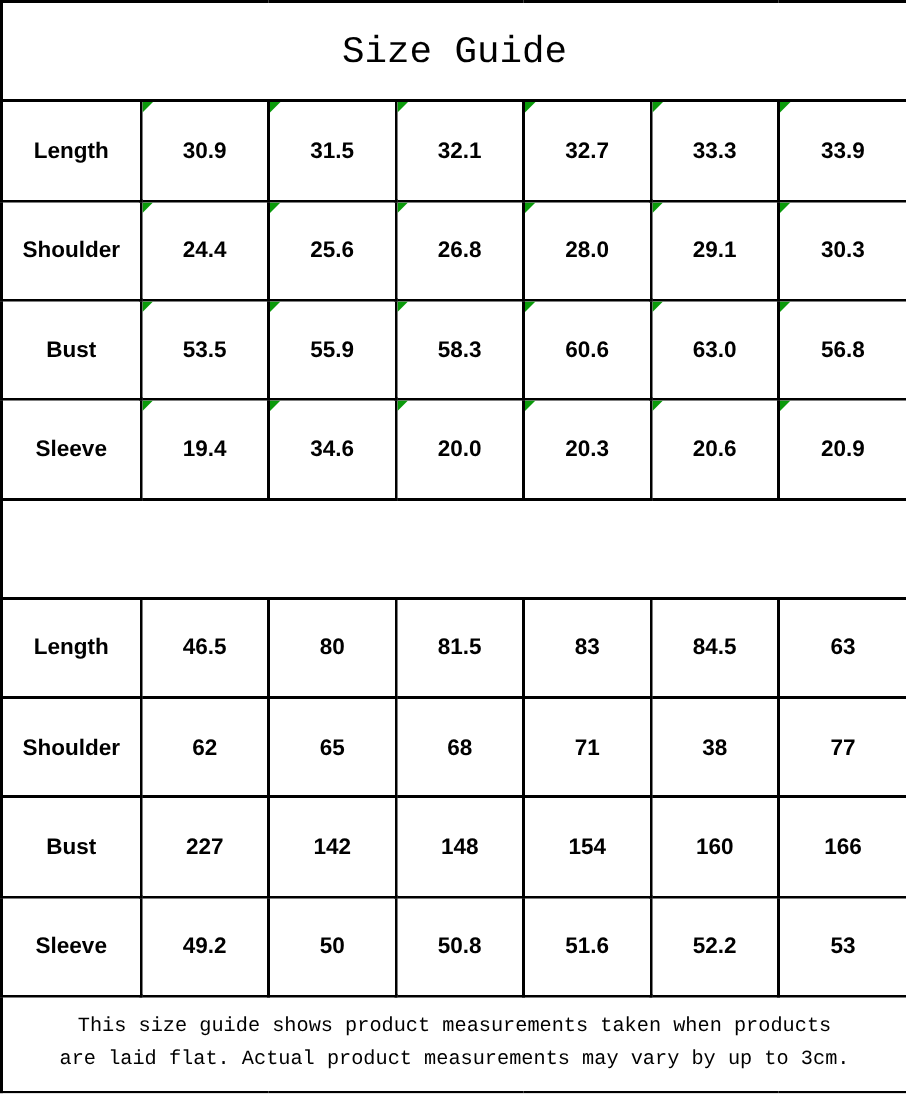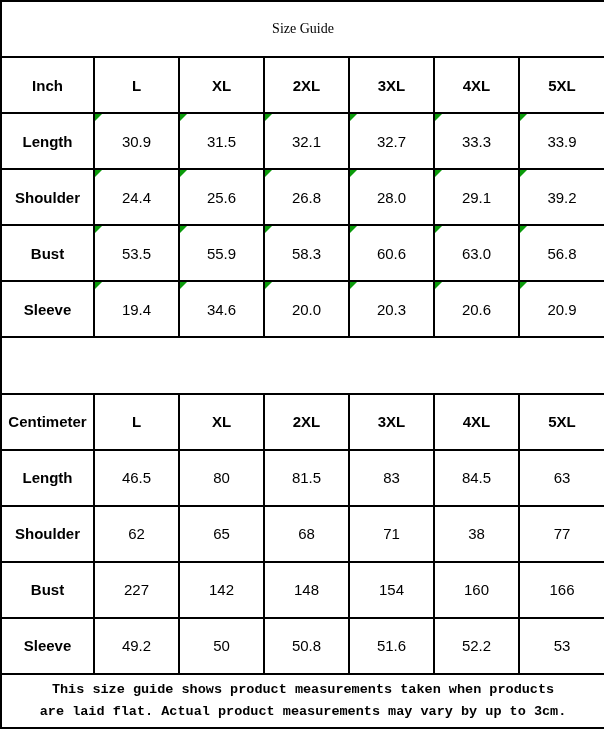--- a/index.html
+++ b/index.html
@@ -23,45 +23,45 @@
     border: 2px solid #000000;
     text-align: center;
     vertical-align: middle;
     padding: 0;
     color: #000000;
     background: #ffffff;
     position: relative;
     overflow: hidden;
   }
   td.title-cell {
-    font-family: Liberation Serif, serif;
-    font-size: 14px;
+    font-family: Liberation Mono, monospace;
+    font-size: 25px;
     font-weight: 400;
     letter-spacing: 0px;
     height: 54px;
   }
   td.unit-cell, td.size-cell, td.label-cell {
     font-family: "Liberation Sans", sans-serif;
     font-size: 15px;
     font-weight: 700;
     height: 54px;
   }
   td.value-cell {
     font-family: "Liberation Sans", sans-serif;
     font-size: 15px;
-    font-weight: 400;
+    font-weight: 700;
     height: 54px;
   }
   td.spacer-cell {
     height: 54px;
   }
   td.footnote-cell {
     font-family: "Liberation Mono", monospace;
     font-size: 13.5px;
-    font-weight: 700;
+    font-weight: 400;
     line-height: 22px;
     height: 52px;
   }
   .corner-marker {
     position: absolute;
     top: 0;
     left: 0;
     width: 0;
     height: 0;
     border-top: 7px solid #0a9a0a;
@@ -84,45 +84,36 @@
     </colgroup>
 
     <tbody>
       <tr>
         <td class="title-cell" colspan="7">Size Guide</td>
       </tr>
     </tbody>
 
     <tbody>
         <tr>
-          <td class="unit-cell">Inch</td>
-          <td class="size-cell">L</td>
-          <td class="size-cell">XL</td>
-          <td class="size-cell">2XL</td>
-          <td class="size-cell">3XL</td>
-          <td class="size-cell">4XL</td>
-          <td class="size-cell">5XL</td>
-        </tr>
-        <tr>
           <td class="label-cell">Length</td>
           <td class="value-cell"><span class="corner-marker"></span><span>30.9</span></td>
           <td class="value-cell"><span class="corner-marker"></span><span>31.5</span></td>
           <td class="value-cell"><span class="corner-marker"></span><span>32.1</span></td>
           <td class="value-cell"><span class="corner-marker"></span><span>32.7</span></td>
           <td class="value-cell"><span class="corner-marker"></span><span>33.3</span></td>
           <td class="value-cell"><span class="corner-marker"></span><span>33.9</span></td>
         </tr>
         <tr>
           <td class="label-cell">Shoulder</td>
           <td class="value-cell"><span class="corner-marker"></span><span>24.4</span></td>
           <td class="value-cell"><span class="corner-marker"></span><span>25.6</span></td>
           <td class="value-cell"><span class="corner-marker"></span><span>26.8</span></td>
           <td class="value-cell"><span class="corner-marker"></span><span>28.0</span></td>
           <td class="value-cell"><span class="corner-marker"></span><span>29.1</span></td>
-          <td class="value-cell"><span class="corner-marker"></span><span>39.2</span></td>
+          <td class="value-cell"><span class="corner-marker"></span><span>30.3</span></td>
         </tr>
         <tr>
           <td class="label-cell">Bust</td>
           <td class="value-cell"><span class="corner-marker"></span><span>53.5</span></td>
           <td class="value-cell"><span class="corner-marker"></span><span>55.9</span></td>
           <td class="value-cell"><span class="corner-marker"></span><span>58.3</span></td>
           <td class="value-cell"><span class="corner-marker"></span><span>60.6</span></td>
           <td class="value-cell"><span class="corner-marker"></span><span>63.0</span></td>
           <td class="value-cell"><span class="corner-marker"></span><span>56.8</span></td>
         </tr>
@@ -137,29 +128,20 @@
         </tr>
       </tbody>
 
     <tbody>
       <tr>
         <td class="spacer-cell" colspan="7"></td>
       </tr>
     </tbody>
 
     <tbody>
-        <tr>
-          <td class="unit-cell">Centimeter</td>
-          <td class="size-cell">L</td>
-          <td class="size-cell">XL</td>
-          <td class="size-cell">2XL</td>
-          <td class="size-cell">3XL</td>
-          <td class="size-cell">4XL</td>
-          <td class="size-cell">5XL</td>
-        </tr>
         <tr>
           <td class="label-cell">Length</td>
           <td class="value-cell"><span>46.5</span></td>
           <td class="value-cell"><span>80</span></td>
           <td class="value-cell"><span>81.5</span></td>
           <td class="value-cell"><span>83</span></td>
           <td class="value-cell"><span>84.5</span></td>
           <td class="value-cell"><span>63</span></td>
         </tr>
         <tr>

